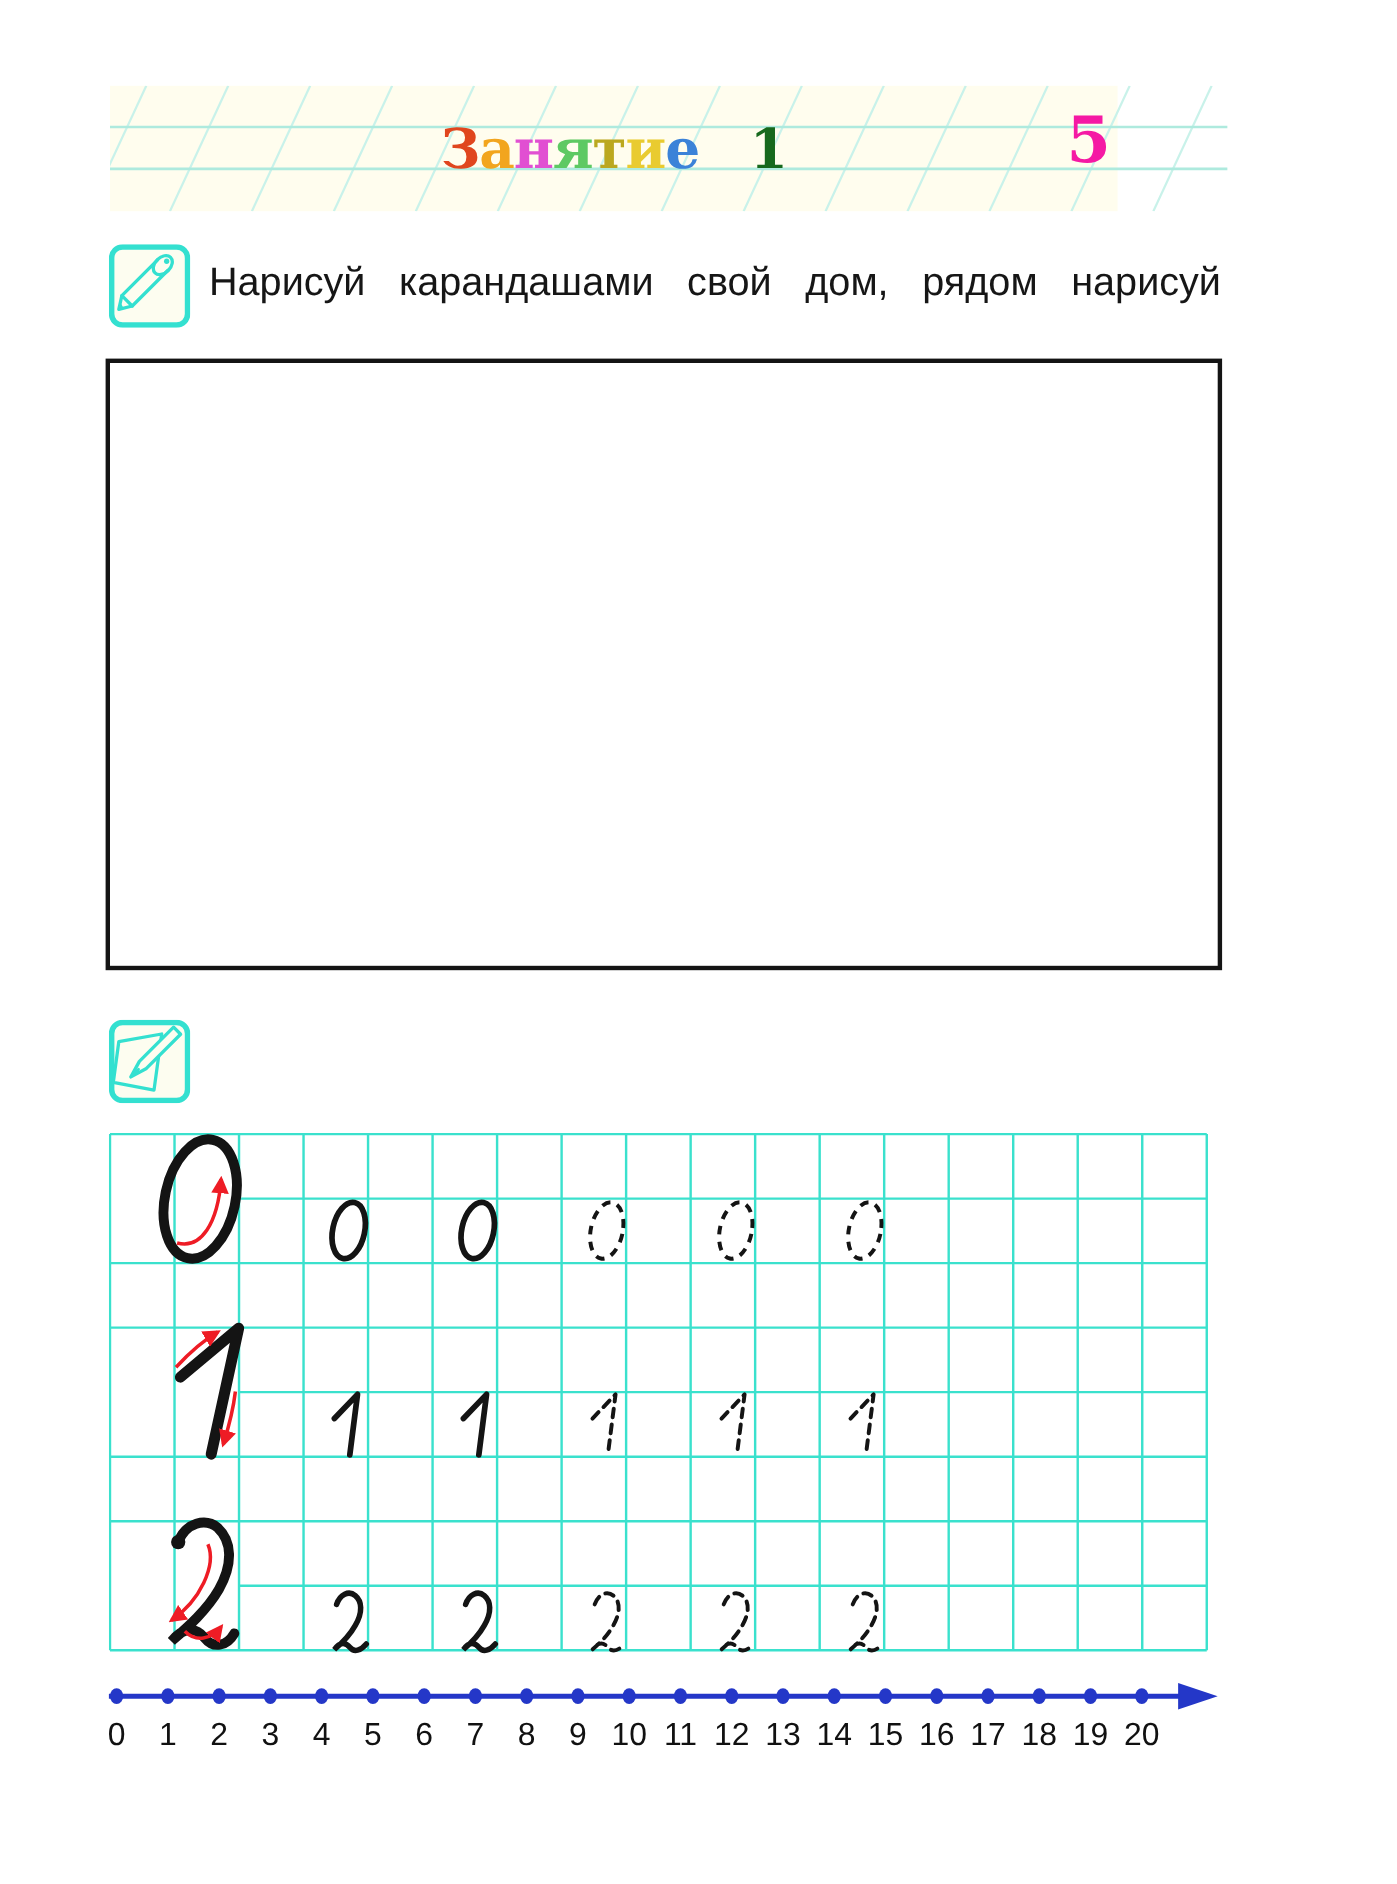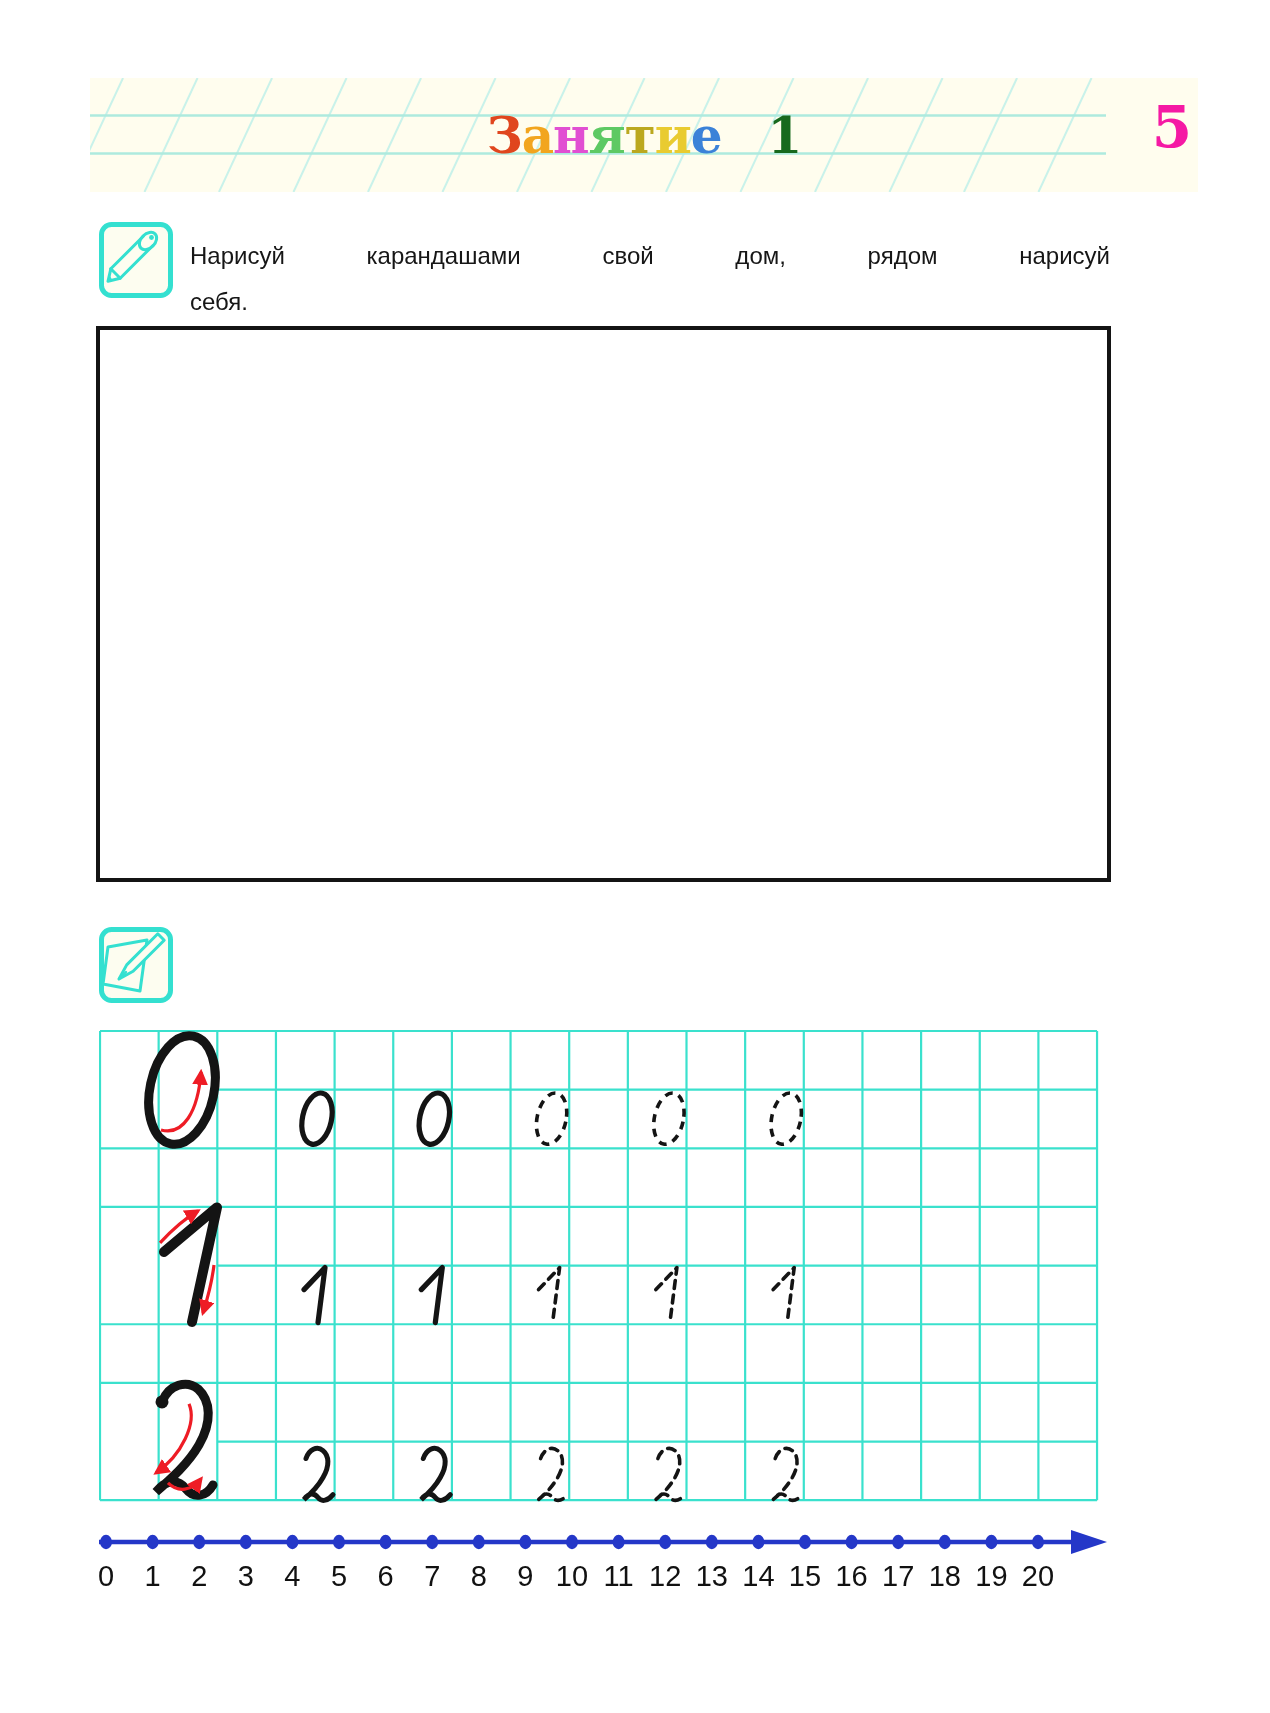--- a/index.html
+++ b/index.html
@@ -1,28 +1,28 @@
 <!DOCTYPE html>
 <html><head>
 <meta charset="utf-8">
 <style>
   html,body{margin:0;padding:0;background:#ffffff;}
   .page{position:relative;width:1270px;height:1713px;background:#ffffff;overflow:hidden;
         font-family:"Liberation Sans",sans-serif;}
   
-  .band{position:absolute;left:90px;top:78px;width:1108px;height:114px;background:#fffdee;}
+  .band{position:absolute;left:100px;top:78px;width:916px;height:114px;background:#fffdee;}
   .band svg{position:absolute;left:0;top:0;}
   .title-group{position:absolute;left:0;right:0;top:33px;display:flex;justify-content:center;
                align-items:baseline;gap:46px;font-family:"DejaVu Serif","Liberation Serif",serif;
                font-weight:bold;font-size:50px;line-height:50px;letter-spacing:-1px;}
   .page-num{position:absolute;right:6px;top:20px;font-family:"DejaVu Serif","Liberation Serif",serif;
             font-weight:bold;font-size:58px;line-height:58px;}
   
   .icon-box{position:absolute;width:74px;height:76px;}
-  .instr{position:absolute;left:190px;width:920px;color:#161616;font-size:24px;line-height:46px;}
+  .instr{position:absolute;left:190px;width:920px;color:#161616;font-size:36px;line-height:46px;}
   .just{text-align:justify;text-align-last:justify;}
   
   .draw-rect{position:absolute;left:96px;top:326px;width:1007px;height:548px;
              border:4px solid #141414;background:#ffffff;}
   .abs{position:absolute;}
 </style>
 </head>
 <body>
 
 <div class="page">
@@ -62,21 +62,20 @@
         <line x1="53.7" y1="23.7" x2="21.2" y2="56.2"></line>
         <line x1="44.3" y1="14.3" x2="11.8" y2="46.8"></line>
         <path d="M 11.8,46.8 L 21.2,56.2 L 9,59.3 Z"></path>
       </g>
       <circle cx="52.5" cy="15.5" r="2.4" fill="#34e0d0"></circle>
       <path d="M 13,57.6 L 9,59.3 L 10.7,53.4 Z" fill="#34e0d0"></path>
     </svg>
   </div>
   <div class="instr" style="top:233px;">
     <div class="just">Нарисуй карандашами свой дом, рядом нарисуй</div>
-    <div>себя.</div>
   </div>
 
   <div class="draw-rect"></div>
 
   <div class="icon-box abs" style="left:99px;top:927px;">
     <svg width="74" height="76" viewBox="0 0 74 76">
       <rect x="2.5" y="2.5" width="69" height="71" rx="10" fill="#fdfdf0" stroke="#34e0d0" stroke-width="5"></rect>
       <polygon points="9,20 48,13 41,64 4,57" fill="none" stroke="#34e0d0" stroke-width="3" stroke-linejoin="round"></polygon>
       <g stroke="#34e0d0" stroke-width="3" fill="#fdfdf0" stroke-linejoin="round" stroke-linecap="round">
         <polygon points="65.2,13.2 34.1,44.3 20,52 27.7,37.9 58.8,6.8"></polygon>

